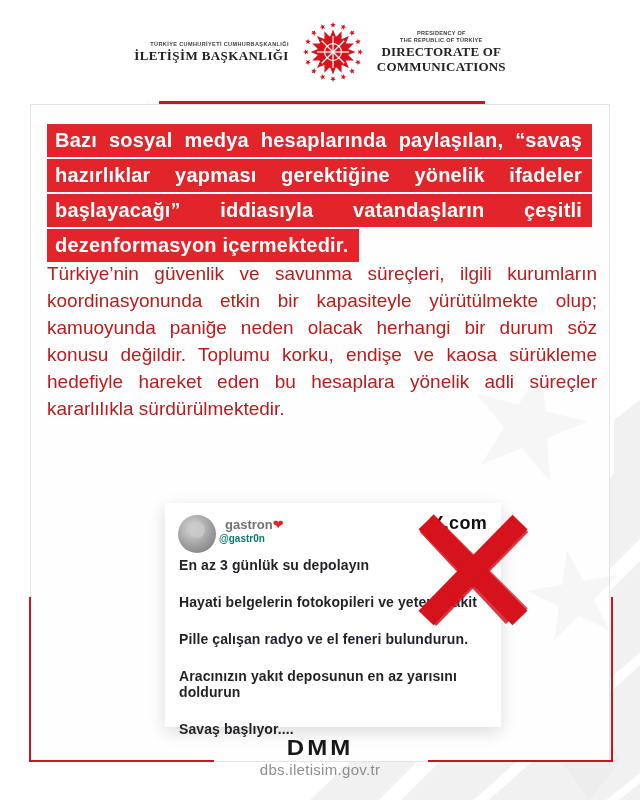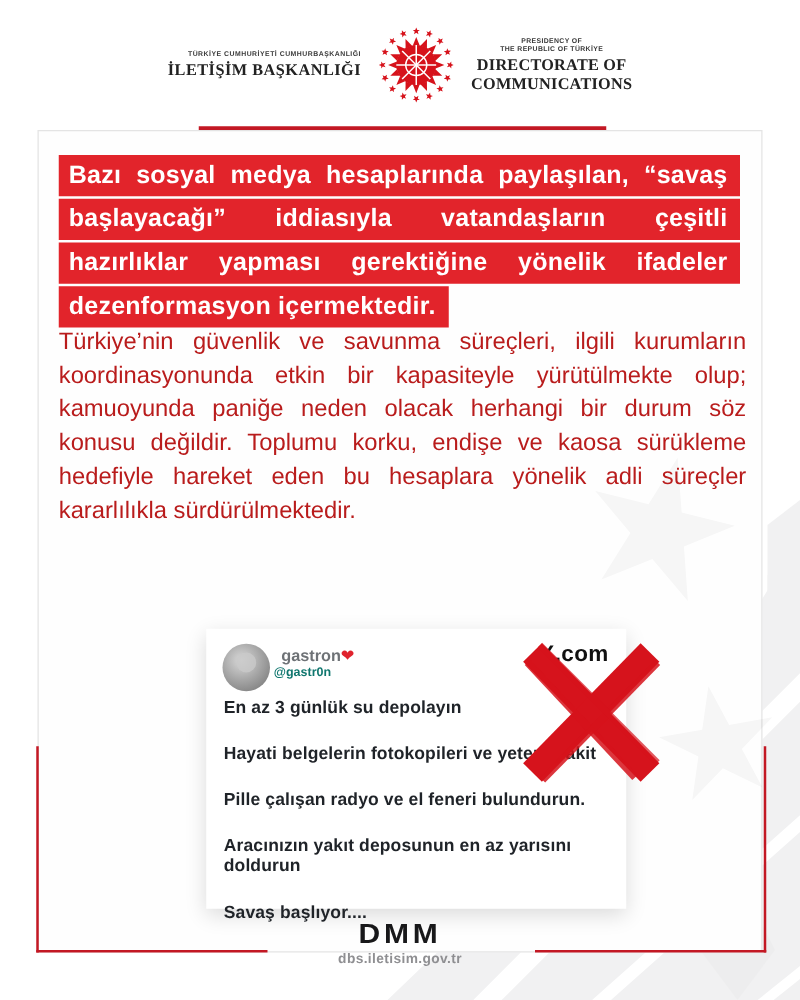--- a/index.html
+++ b/index.html
@@ -62,21 +62,21 @@
   .tw-lines{position:absolute;left:14px;top:54px;width:300px;}
   .tw-line{font-size:14px;font-weight:bold;color:#1f2328;margin-bottom:21px;letter-spacing:.1px;}
 
   
   .xmark{position:absolute;left:408px;top:500px;width:130px;height:140px;z-index:5;}
 
   
   .footer{position:absolute;left:0;top:736px;width:640px;text-align:center;z-index:5;}
   .dmm{font-size:24px;font-weight:bold;color:#18181a;letter-spacing:3px;
        transform:scaleY(.92);line-height:24px;}
-  .site{font-size:11px;color:#8f8f92;margin-top:1px;letter-spacing:.3px;font-weight:bold;}
+  .site{font-size:15px;color:#8f8f92;margin-top:1px;letter-spacing:.3px;}
 </style>
 </head>
 <body>
 
 <div class="page">
 
   <svg class="bg-ornament" viewBox="0 0 640 800">
     <polygon points="640,430 640,800 310,800 560,560" fill="#f1f1f2"></polygon>
     <polygon points="614,420 640,400 640,470 614,492" fill="#f1f1f2"></polygon>
     <rect x="614" y="460" width="26" height="340" fill="#f1f1f2"></rect>
@@ -153,22 +153,22 @@
   </div>
 
   <div class="seg seg-top"></div>
   <div class="seg seg-left"></div>
   <div class="seg seg-right"></div>
   <div class="seg seg-bl"></div>
   <div class="seg seg-br"></div>
 
   <div class="headline">
     <span class="hl-line hl-stretch">Bazı sosyal medya hesaplarında paylaşılan, “savaş</span>
+    <span class="hl-line hl-stretch">hazırlıklar yapması gerektiğine yönelik ifadeler</span>
     <span class="hl-line hl-stretch">başlayacağı” iddiasıyla vatandaşların çeşitli</span>
-    <span class="hl-line hl-stretch">hazırlıklar yapması gerektiğine yönelik ifadeler</span>
     <span class="hl-line">dezenformasyon içermektedir.</span>
   </div>
 
   <div class="body-text">
     <p>Türkiye’nin güvenlik ve savunma süreçleri, ilgili kurumların koordinasyonunda etkin bir kapasiteyle yürütülmekte olup; kamuoyunda paniğe neden olacak herhangi bir durum söz konusu değildir. Toplumu korku, endişe ve kaosa sürükleme hedefiyle hareket eden bu hesaplara yönelik adli süreçler kararlılıkla sürdürülmektedir.</p>
   </div>
 
   <div class="tweet">
     <div class="tw-avatar"></div>
     <div class="tw-name">

